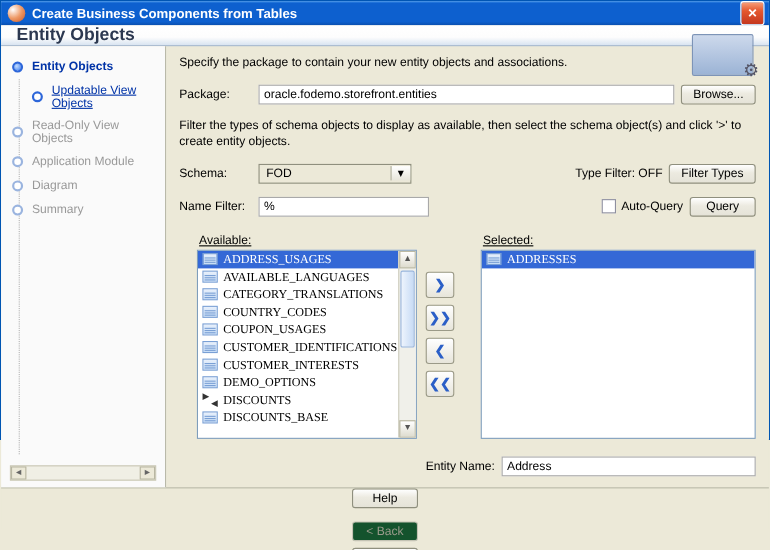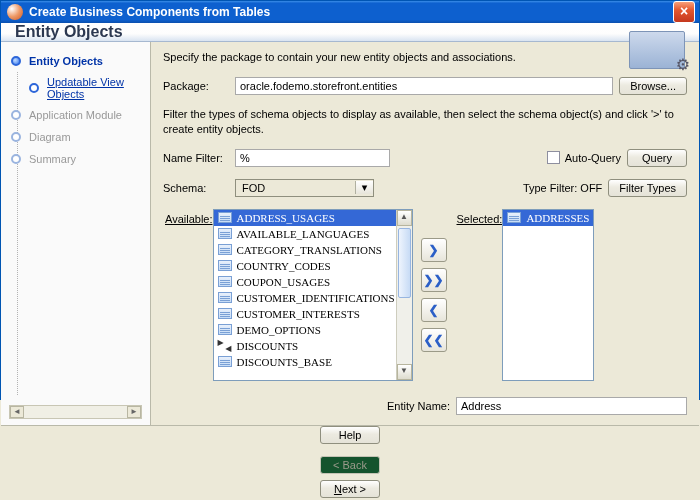--- a/index.html
+++ b/index.html
@@ -28,21 +28,21 @@
   .content { flex:1; padding:8px 12px 10px 12px; display:flex; flex-direction:column; gap:12px; overflow:hidden;}
   .row { display:flex; align-items:center; gap:6px; }
   .row label { min-width:66px; text-align:left; }
   input[type=text] { border:1px solid #a9a9a9; padding:2px 4px; font:inherit; background:#fff; }
   .btn { background:linear-gradient(to bottom,#fff,#eceae0 45%,#e5e3d8); border:1px solid #8f8f7e; border-radius:3px; padding:2px 10px; font:inherit; min-width:60px; cursor:pointer; }
   .combo { display:flex; align-items:center; border:1px solid #8f8f7e; background:#ece9d8; }
   .combo span { flex:1; padding:2px 6px; }
   .combo .arrow { width:18px; text-align:center; border-left:1px solid #b0b0a0; background:linear-gradient(to bottom,#fff,#e7e5da); }
   .checkbox-sq { width:13px; height:13px; border:1px solid #8e8f9f; background:#fff; display:inline-block; vertical-align:middle; margin-right:3px;}
   .dual { display:flex; gap:8px; flex:1; min-height:0; }
-  .listcol { display:flex; flex-direction:row; min-width:0; }
+  .listcol { display:flex; flex-direction:column; min-width:0;margin-left:16px; }
   .listcol .lbl { margin: 4px 0 2px 2px; text-decoration:underline; }
   .listbox { border:1px solid #7e9dbb; background:#fff; overflow:hidden; position:relative; display:flex; }
   .listbox .items { flex:1; overflow:hidden; }
   .listbox .scrollbar { width:16px; background:#f0f0ea; border-left:1px solid #cecdbe; position:relative; }
   .scrollbar .sbtn { height:16px; background:linear-gradient(to bottom,#fff,#dedccf); border:1px solid #b7b59e; font-size:8px; text-align:center; line-height:12px; color:#555;}
   .scrollbar .thumb { position:absolute; left:1px; right:1px; top:18px; height:70px; background:linear-gradient(to right,#eef4fd,#c7dbf5); border:1px solid #97b5e0; border-radius:2px;}
   .li { display:flex; align-items:center; gap:5px; padding:0 4px; height:16px; white-space:nowrap;font-family:Liberation Serif, serif; }
   .li.sel { background:#3468d6; color:#fff; }
   .tbicon { width:14px; height:11px; border:1px solid #7aa0d5; background:linear-gradient(to bottom,#e8f0fb,#c6dcf6); position:relative; flex-shrink:0;}
   .tbicon::before { content:''; position:absolute; left:1px; right:1px; top:3px; height:1px; background:#7aa0d5; box-shadow:0 2px 0 #7aa0d5, 0 4px 0 #7aa0d5; }
@@ -85,20 +85,24 @@
           <div class="step active">
             <span class="dot"></span>
             <span>Entity Objects</span>
           </div>
           <div class="step link">
             <span class="dot"></span>
             <span>Updatable View Objects</span>
           </div>
           <div class="step">
             <span class="dot"></span>
+            <span>Read-Only View Objects</span>
+          </div>
+          <div class="step">
+            <span class="dot"></span>
             <span>Application Module</span>
           </div>
           <div class="step">
             <span class="dot"></span>
             <span>Diagram</span>
           </div>
           <div class="step">
             <span class="dot"></span>
             <span>Summary</span>
           </div>
@@ -113,43 +117,43 @@
     <div class="content">
       <div class="instr">Specify the package to contain your new entity objects and associations.</div>
 
       <div class="row">
         <label>Package:</label>
         <input type="text" style="flex: 1 1 0%;" value="oracle.fodemo.storefront.entities">
         <button class="btn"><span>Browse...</span></button>
       </div>
 
       <div class="instr">Filter the types of schema objects to display as available, then select the schema object(s) and click '&gt;' to create entity objects.</div>
+
+      <div class="row schema-row">
+        <label>Schema:</label>
+        <div class="combo">
+          <span>FOD</span>
+          <div class="arrow">▾</div>
+        </div>
+        <div style="flex:1"></div>
+        <span>Type Filter: OFF</span>
+        <button class="btn"><span>Filter Types</span></button>
+      </div>
 
       <div class="row">
         <label>Name Filter:</label>
         <input type="text" style="flex: 1 1 0%; max-width: 292px;" value="%">
         <div style="flex:1"></div>
         <label style="display:flex;align-items:center;gap:2px;">
             <span class="checkbox-sq"></span>
             <span>Auto-Query</span>
           </label>
         <button class="btn"><span>Query</span></button>
       </div>
 
-      <div class="row schema-row">
-        <label>Schema:</label>
-        <div class="combo">
-          <span>FOD</span>
-          <div class="arrow">▾</div>
-        </div>
-        <div style="flex:1"></div>
-        <span>Type Filter: OFF</span>
-        <button class="btn"><span>Filter Types</span></button>
-      </div>
-
       <div class="dual">
         <div class="listcol">
           <div class="lbl">Available:</div>
           <div class="listbox avail-box">
             <div class="items" id="avail-items">
                 <div class="li sel">
                   <span class="tbicon"></span>
                   <span>ADDRESS_USAGES</span>
                 </div>
                 <div class="li">

